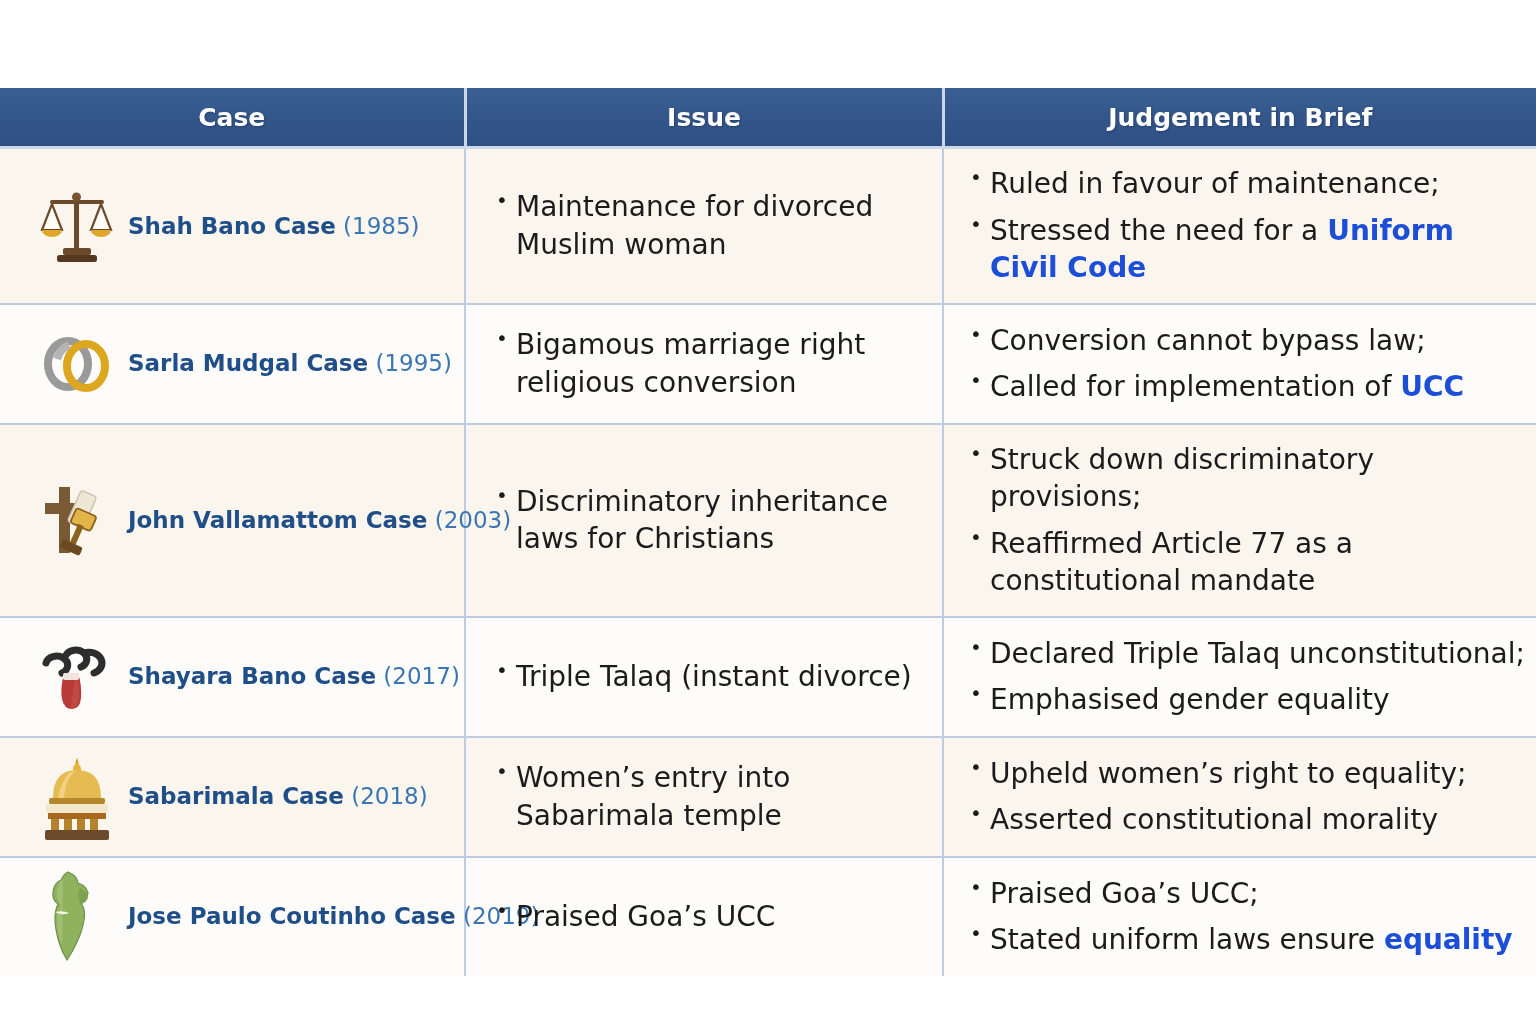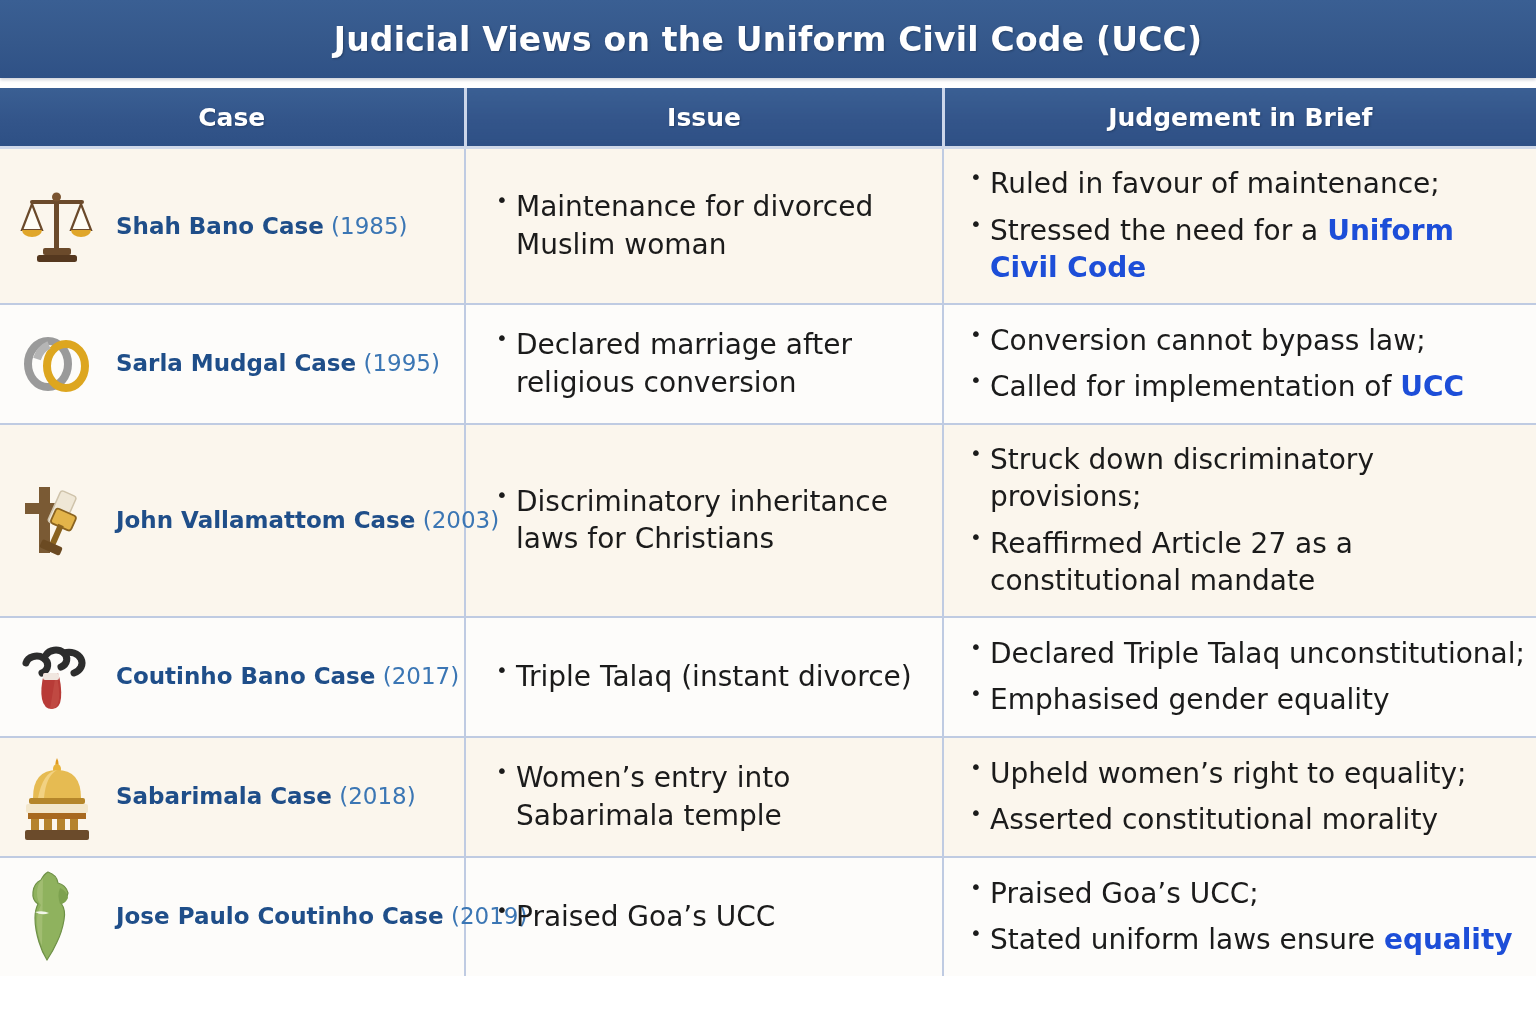--- a/index.html
+++ b/index.html
@@ -91,23 +91,23 @@
     height: 114px;
     box-sizing: border-box;
   }
   tbody td:last-child { border-right: none; }
   tbody tr:last-child td { border-bottom: none; }
 
   
   .case-cell {
     display: flex;
     align-items: center;
-    padding-left: 16px;
+    padding-left: 36px;
     padding-right: 8px;
-    gap: 18px;
+    gap: 10px;
   }
   .case-icon {
     flex: 0 0 auto;
     width: 82px;
     height: 86px;
     display: flex;
     align-items: center;
     justify-content: center;
   }
   .case-icon svg { display: block; }
@@ -150,23 +150,20 @@
   }
   ul.bullets b { font-weight: bold; color: #1d4ed8; }
 
   td.judge-col ul.bullets { padding-left: 26px; padding-right: 9px; }
 </style>
 </head>
 <body>
 
 <div class="page">
 
-  <div class="title-bar">
-    <div class="title-text">Judicial Views on the Uniform Civil Code (UCC)</div>
-  </div>
 
   <div class="table-wrap">
     <table class="ucc">
       <colgroup>
         <col class="c-case">
           <col class="c-issue">
           <col class="c-judge">
       </colgroup>
       <thead>
         <tr>
@@ -215,21 +212,21 @@
       <ellipse cx="29" cy="38" rx="20" ry="23" fill="none" stroke="#9a9a9a" stroke-width="8"></ellipse>
       <ellipse cx="47" cy="40" rx="19" ry="22" fill="none" stroke="#dda61f" stroke-width="8"></ellipse>
       <path d="M30 19 a20 23 0 0 0 -12 14" fill="none" stroke="#b5b5b5" stroke-width="8"></path>
     </svg>
                 </span>
                 <span class="case-label"><span class="case-name">Sarla Mudgal Case</span><span class="case-year"> (1995)</span></span>
               </div>
             </td>
             <td>
               <ul class="bullets">
-                <li>Declared marriage after religious conversion</li>
+                <li>Bigamous marriage right religious conversion</li>
               </ul>
             </td>
             <td class="judge-col">
               <ul class="bullets">
                 <li>Conversion cannot bypass law;</li>
                 <li>Called for implementation of <b>UCC</b></li>
               </ul>
             </td>
           </tr>
           <tr class="odd">
@@ -251,38 +248,38 @@
               </div>
             </td>
             <td>
               <ul class="bullets">
                 <li>Discriminatory inheritance laws for Christians</li>
               </ul>
             </td>
             <td class="judge-col">
               <ul class="bullets">
                 <li>Struck down discriminatory provisions;</li>
-                <li>Reaffirmed Article 27 as a constitutional mandate</li>
+                <li>Reaffirmed Article 77 as a constitutional mandate</li>
               </ul>
             </td>
           </tr>
           <tr class="even">
             <td>
               <div class="case-cell">
                 <span class="case-icon">
     <svg width="82" height="80" viewBox="0 0 82 80">
       <path d="M10 26 a11 9 0 1 1 16 10" fill="none" stroke="#2d2d2d" stroke-width="7" stroke-linecap="round"></path>
       <path d="M30 18 a11 9 0 1 1 15 12" fill="none" stroke="#2d2d2d" stroke-width="7" stroke-linecap="round"></path>
       <path d="M48 16 a12 10 0 1 1 10 20" fill="none" stroke="#2d2d2d" stroke-width="7" stroke-linecap="round"></path>
       <path d="M28 36 q-4 16 -2 26 q2 10 10 10 q8 0 9 -11 q1 -13 -3 -25 Z" fill="#b83b37"></path>
       <path d="M40 36 q4 16 3 26 q-1 10 -9 10" fill="#c4534a" opacity="0.6"></path>
       <rect x="27" y="36" width="16" height="7" rx="2" fill="#f0e6df"></rect>
     </svg>
                 </span>
-                <span class="case-label"><span class="case-name">Coutinho Bano Case</span><span class="case-year"> (2017)</span></span>
+                <span class="case-label"><span class="case-name">Shayara Bano Case</span><span class="case-year"> (2017)</span></span>
               </div>
             </td>
             <td>
               <ul class="bullets">
                 <li>Triple Talaq (instant divorce)</li>
               </ul>
             </td>
             <td class="judge-col">
               <ul class="bullets">
                 <li>Declared Triple Talaq unconstitutional;</li>

